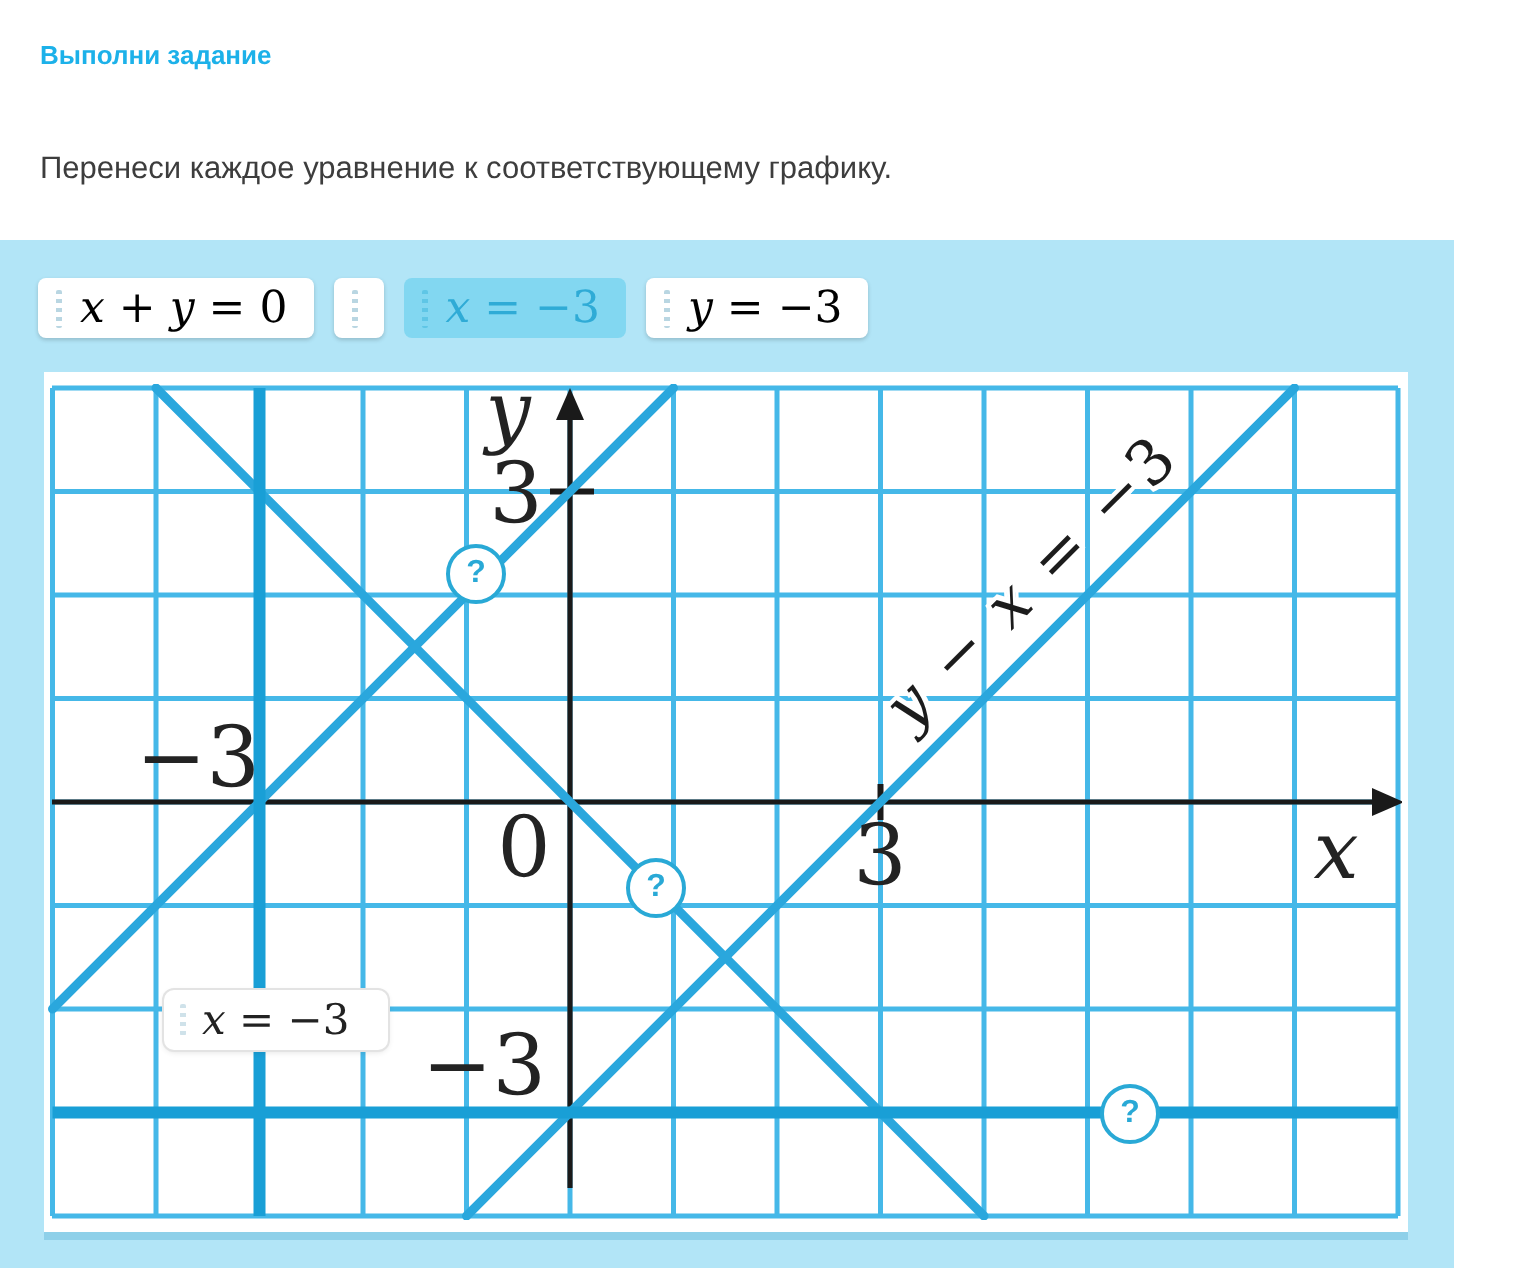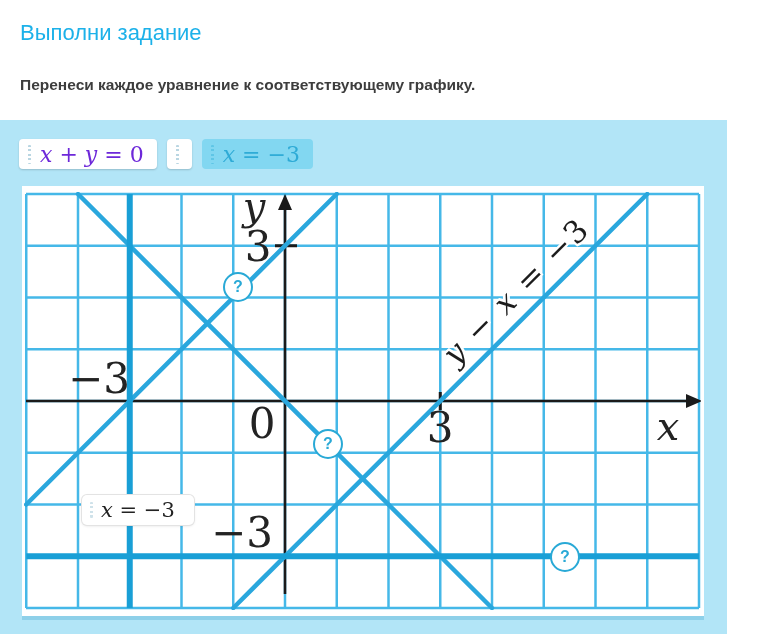--- a/index.html
+++ b/index.html
@@ -1,24 +1,24 @@
 <!DOCTYPE html>
 <html><head>
 <meta charset="utf-8">
 <style>
   html,body{margin:0;padding:0;}
   .screen{position:relative;width:764px;height:643px;background:#ffffff;overflow:hidden;
           font-family:"Liberation Sans",sans-serif;}
-  .title{position:absolute;left:20px;top:20px;font-size:22px;font-weight:normal;color:#1cb1e9;}
-  .instruction{position:absolute;left:20px;top:76px;font-size:15.5px;font-weight:bold;color:#3d3d3d;}
+  .title{position:absolute;left:20px;top:20px;font-size:13px;font-weight:bold;color:#1cb1e9;}
+  .instruction{position:absolute;left:20px;top:76px;font-size:15.5px;font-weight:normal;color:#3d3d3d;}
   .panel{position:absolute;left:0;top:120px;width:727px;height:514px;background:#b2e5f7;}
   .chips{position:absolute;left:19px;top:19px;display:flex;gap:10px;}
   .chip{display:flex;align-items:center;gap:9px;height:30px;padding:0 13px 0 9px;background:#ffffff;
         border-radius:4px;box-shadow:0 1px 2px rgba(0,0,0,.18);cursor:grab;
-        font-family:"DejaVu Serif",serif;font-size:22px;color:#6d28d9;white-space:nowrap;}
+        font-family:"DejaVu Serif",serif;font-size:22px;color:#000000;white-space:nowrap;}
   .chip i{font-style:italic;}
   .handle{width:3px;height:19px;border-radius:1px;
           background:repeating-linear-gradient(to bottom,#b9d6e2 0 2px,transparent 2px 4.5px);}
   .chip.active{background:#82d7f1;color:#2fabd6;box-shadow:none;}
   .chip.active .handle{background:repeating-linear-gradient(to bottom,#5fc6e6 0 2px,transparent 2px 4.5px);}
   .graph-box{position:absolute;left:22px;top:66px;width:682px;height:430px;background:#ffffff;
              box-shadow:0 4px 0 rgba(52,156,196,.28);}
   .graph-box svg{position:absolute;left:2px;top:6px;}
   .grid{stroke:#45b8e8;stroke-width:2.5;}
   .fline{stroke:#2aa7dd;stroke-width:4.5;stroke-linecap:round;}
@@ -60,20 +60,24 @@
       <div class="chip">
         <span class="handle"></span>
         <span><i>x</i> + <i>y</i> = 0</span>
       </div>
       <div class="chip">
         <span class="handle"></span>
       </div>
       <div class="chip active">
         <span class="handle"></span>
         <span><i>x</i> = −3</span>
+      </div>
+      <div class="chip">
+        <span class="handle"></span>
+        <span><i>y</i> = −3</span>
       </div>
     </div>
 
     <div class="graph-box">
       <svg id="graph-svg" width="677" height="418" viewBox="-2 -2 677 418">
         <g id="grid-g">
             <line x1="0.25" y1="0" x2="0.25" y2="414" class="grid"></line>
             <line x1="52" y1="0" x2="52" y2="414" class="grid"></line>
             <line x1="103.75" y1="0" x2="103.75" y2="414" class="grid"></line>
             <line x1="155.5" y1="0" x2="155.5" y2="414" class="grid"></line>

